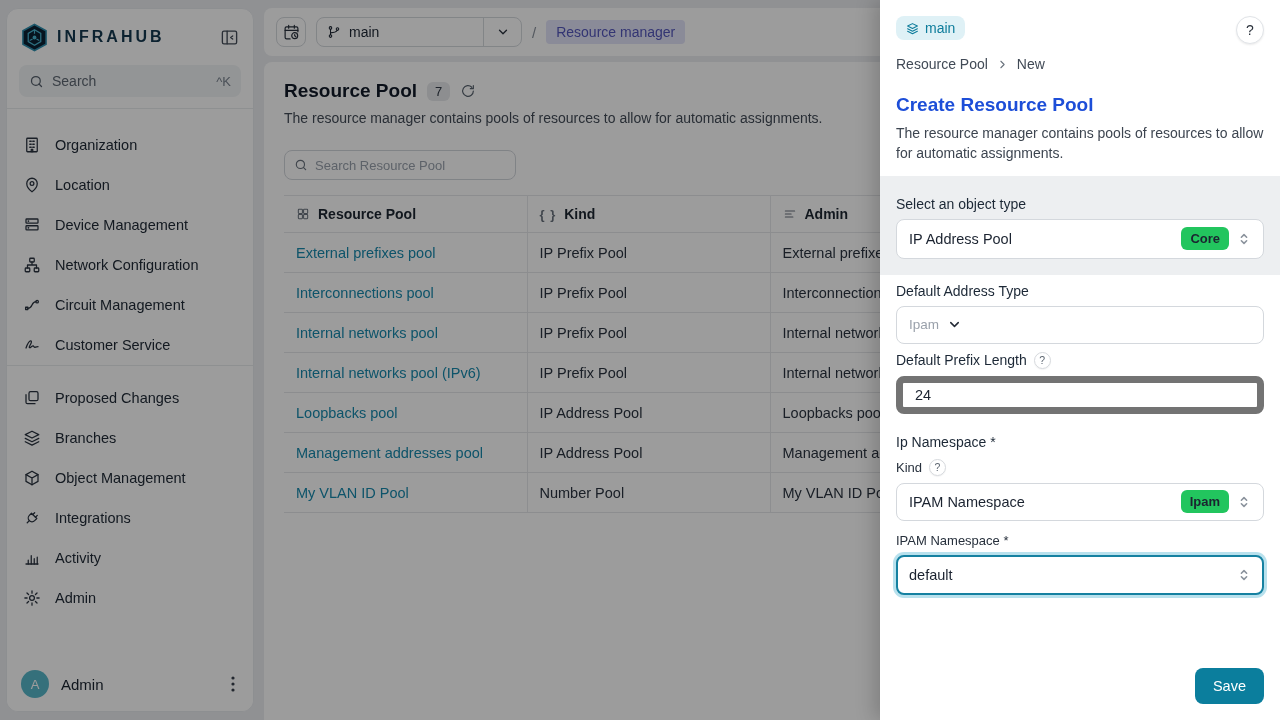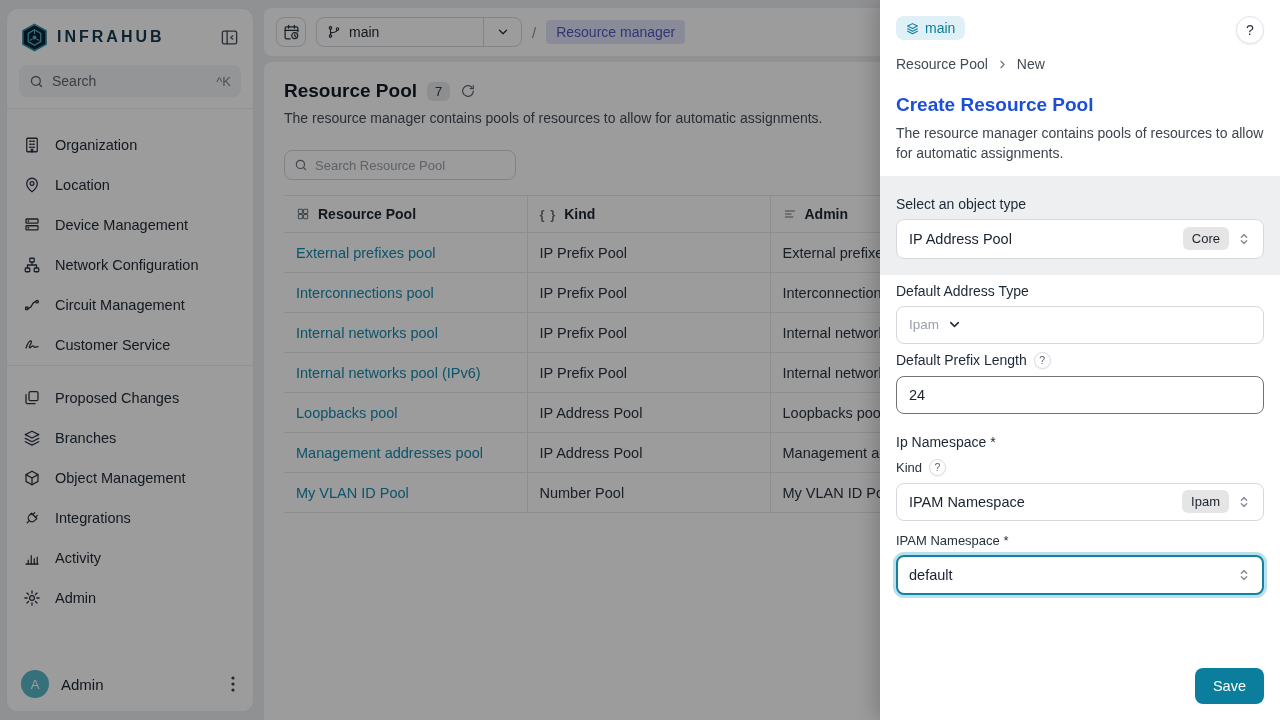--- a/index.html
+++ b/index.html
@@ -138,28 +138,28 @@
     width:17px; height:17px; border:1px solid #d6d9dd; border-radius:50%;
     font-size:10.5px; color:#5c6570; display:inline-flex; align-items:center; justify-content:center;
     box-shadow:0 1px 1px rgba(0,0,0,0.05); cursor:pointer;
   }
   .control {
     height:40px; background:#fff; border:1px solid #d4d8dd; border-radius:8px;
     display:flex; align-items:center; padding:0 12px; gap:8px; cursor:pointer;
   }
   .control .c-value { flex:1; font-size:14.5px; color:#1b2330; }
   .control.h38 { height:38px; }
-  .mini-badge { background:#e5e5e5; border-radius:6px; padding:4px 9px; font-size:13px; font-weight:400; color:#1b2330;text-align:right; }
+  .mini-badge { background:#22c55e; border-radius:6px; padding:4px 9px; font-size:13px; font-weight:700; color:#1b2330;text-align:right; }
   .hint-text { font-size:13.5px; color:#9aa1ab; }
   .updown { color:#8a929c; }
   .chev-dark { color:#242b36; }
   .dr-form { flex:1; padding:0 16px; }
   .fgroup { margin-top:8px; }
   .text-input {
-    width:100%; height:38px; border:1px solid #737373; border-radius:8px; padding:0 12px;
+    width:100%; height:38px; border:7px solid #737373; border-radius:8px; padding:0 12px;
     font-size:14.5px; color:#1b2330; font-family:"Liberation Sans", sans-serif; outline:none; background:#fff;
   }
   .chip {
     display:inline-flex; align-items:center; gap:7px; background:#edeff2; border-radius:6px;
     padding:4px 8px; font-size:13px; font-weight:600; color:#2a3340;
   }
   .chip .chip-x { color:#6f7780; cursor:pointer; font-weight:400; }
   .section-label { margin-top:20px; font-size:14px; font-weight:500; color:#1c2836; }
   .sub { margin-top:9px; }
   .control.focused {

